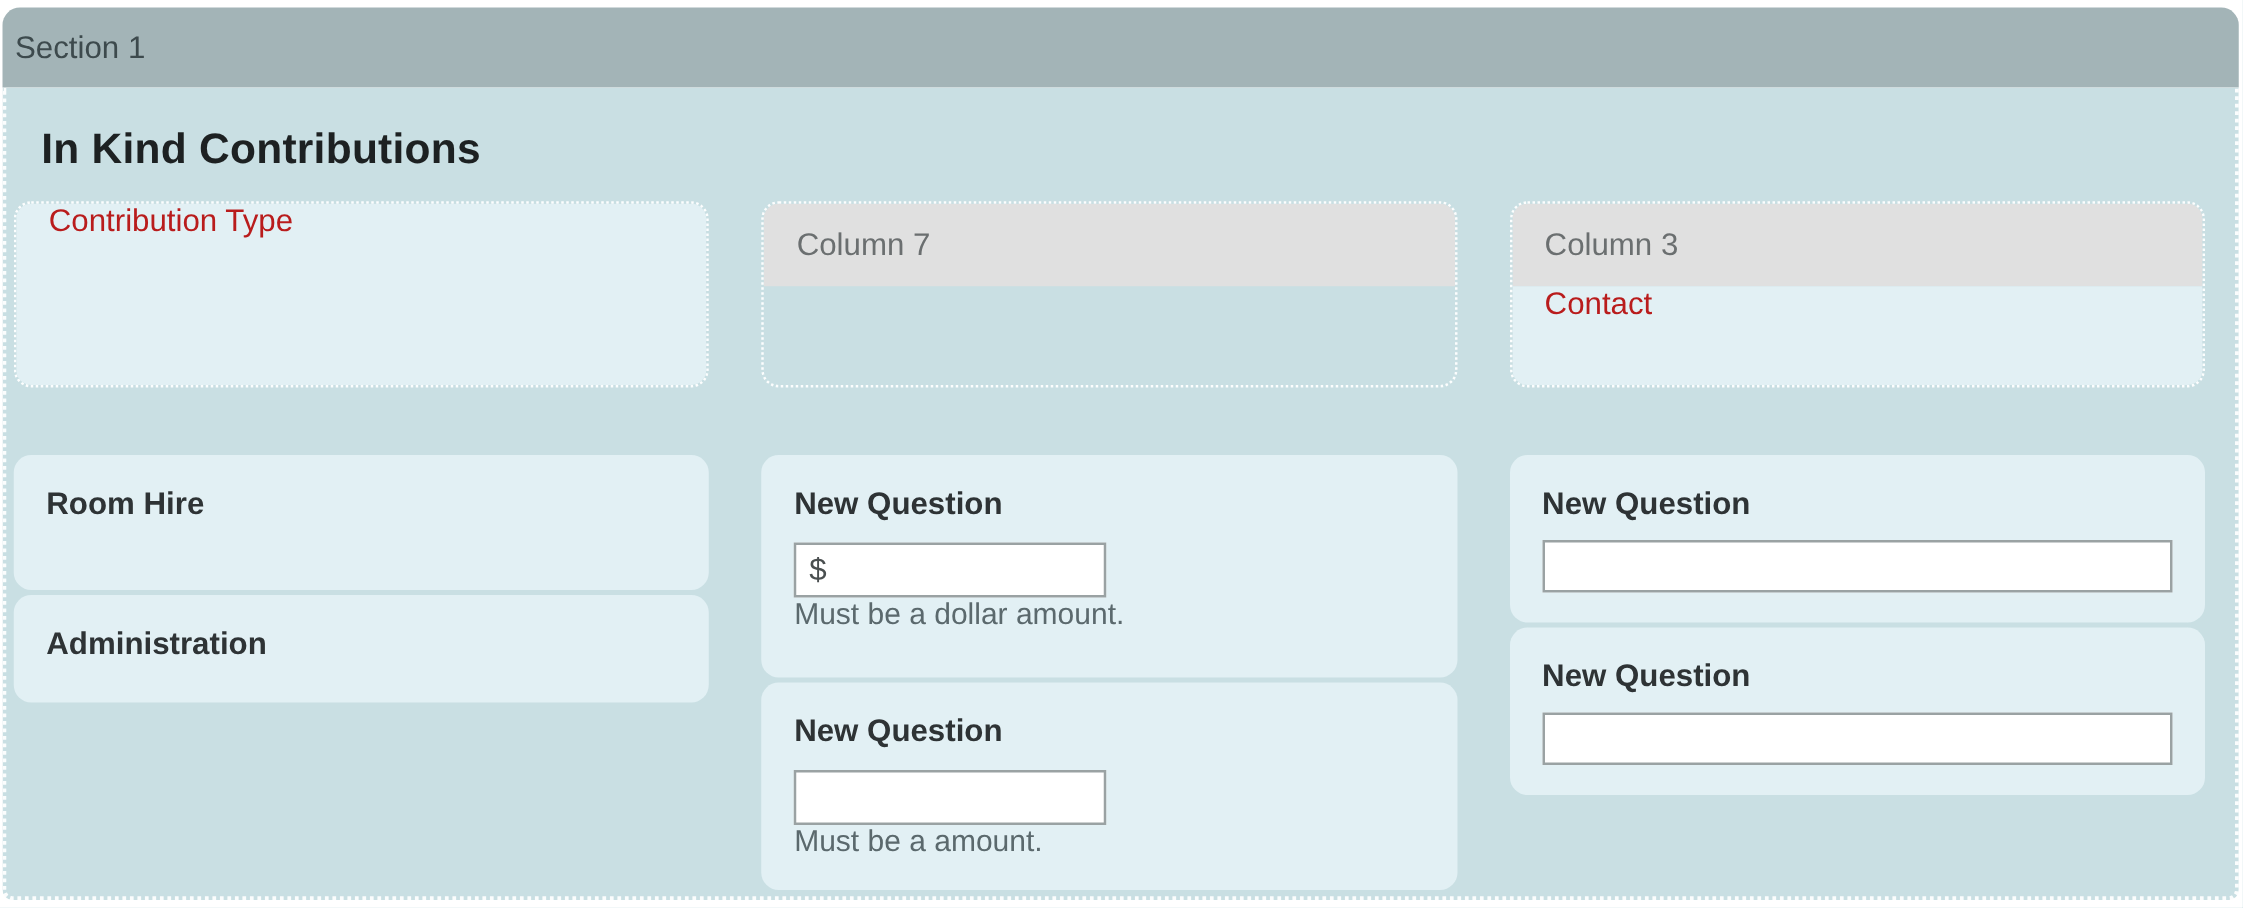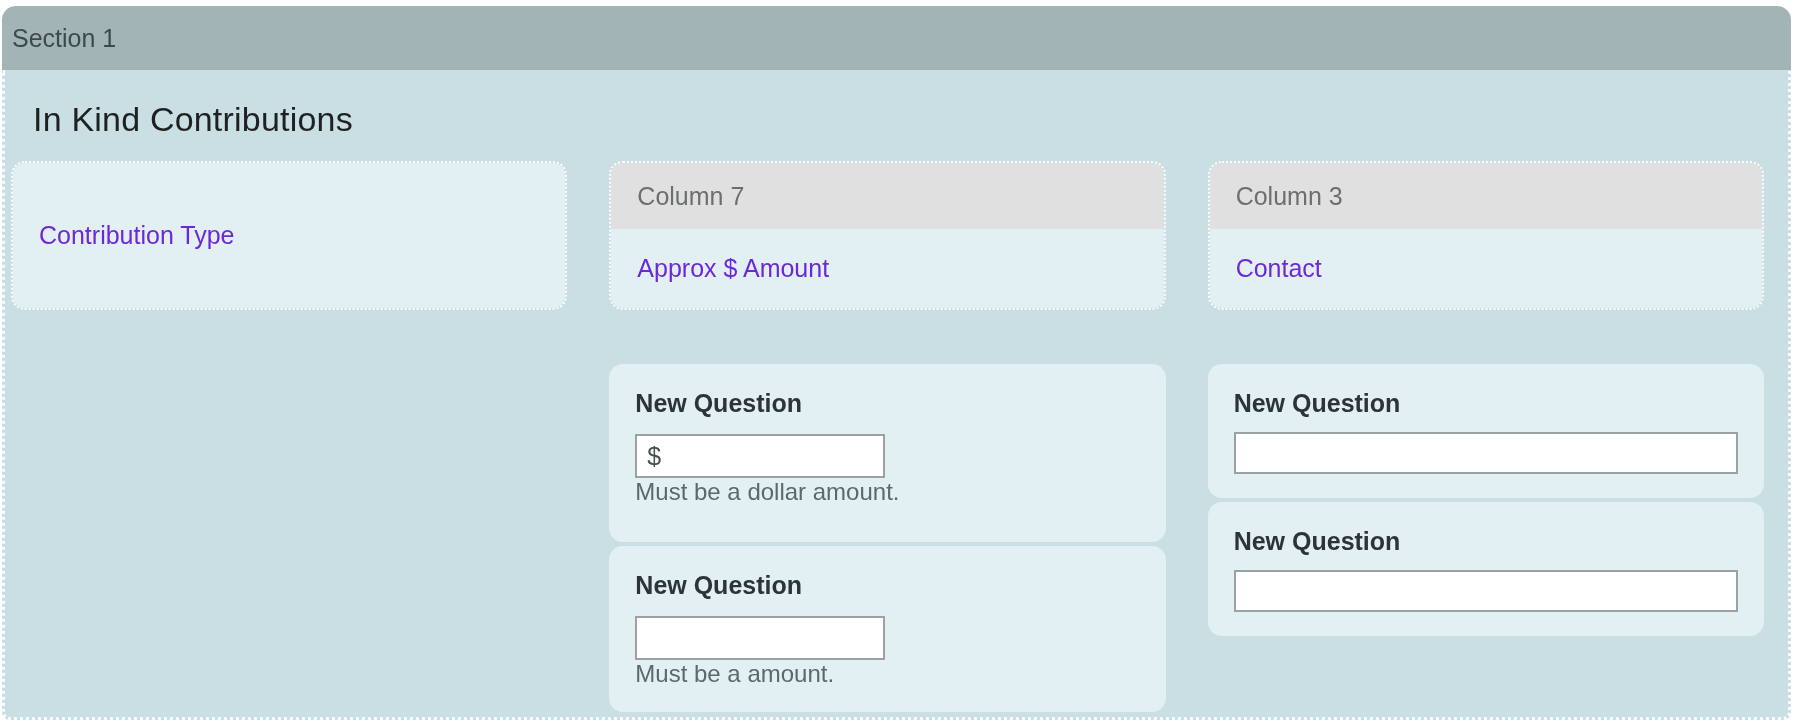--- a/index.html
+++ b/index.html
@@ -29,21 +29,21 @@
     flex: 1;
     background: var(--section-bg, #c9dfe3);
     border: 3px dotted rgba(255,255,255,0.92);
     border-top: none;
     border-radius: 0 0 8px 8px;
     overflow: hidden;
   }
   .page-title {
     margin: 30px 0 0 28px;
     font-size: 34px;
-    font-weight: normal;
+    font-weight: bold;
     color: #1d2122;
     letter-spacing: 0.2px;
   }
   .grid {
     display: grid;
     grid-template-columns: repeat(3, 1fr);
     column-gap: 42px;
     padding: 0 24px 0 6px;
     margin-top: 22px;
   }
@@ -58,24 +58,24 @@
     height: 66px;
     background: var(--column-header-bg, #e0e0e0);
     display: flex; align-items: center;
     padding: 0 26px;
     font-size: 25px;
     color: #6b6f70;
   }
   .col-field {
     flex: 1;
     background: var(--card-bg, #e2f0f4);
-    display: flex; align-items: center;
+    display: flex; 
     padding: 0 26px;
     font-size: 25px;
-    color: #6d28d9;
+    color: #b91c1c;
   }
   .stack {
     margin-top: 54px;
     display: flex; flex-direction: column;
     gap: 4px;
   }
   .q-card {
     background: var(--card-bg, #e2f0f4);
     border-radius: 14px;
     padding: 24px 26px;
@@ -126,29 +126,34 @@
     <h1 class="page-title">In Kind Contributions</h1>
 
     <div class="grid">
 
       <div>
         <div class="drop-card">
           <div class="col-field">
             <span>Contribution Type</span>
           </div>
         </div>
+        <div class="stack">
+          <div class="q-card mh108">
+            <div class="q-label">Room Hire</div>
+          </div>
+          <div class="q-card mh86">
+            <div class="q-label">Administration</div>
+          </div>
+        </div>
       </div>
 
       <div>
         <div class="drop-card">
           <div class="col-head">
             <span>Column 7</span>
-          </div>
-          <div class="col-field">
-            <span>Approx $ Amount</span>
           </div>
         </div>
         <div class="stack">
           <div class="q-card mh178">
             <div class="q-label">New Question</div>
             <input type="text" class="q-input narrow" value="$" style="">
             <div class="q-helper">Must be a dollar amount.</div>
           </div>
           <div class="q-card mh166">
             <div class="q-label">New Question</div>

